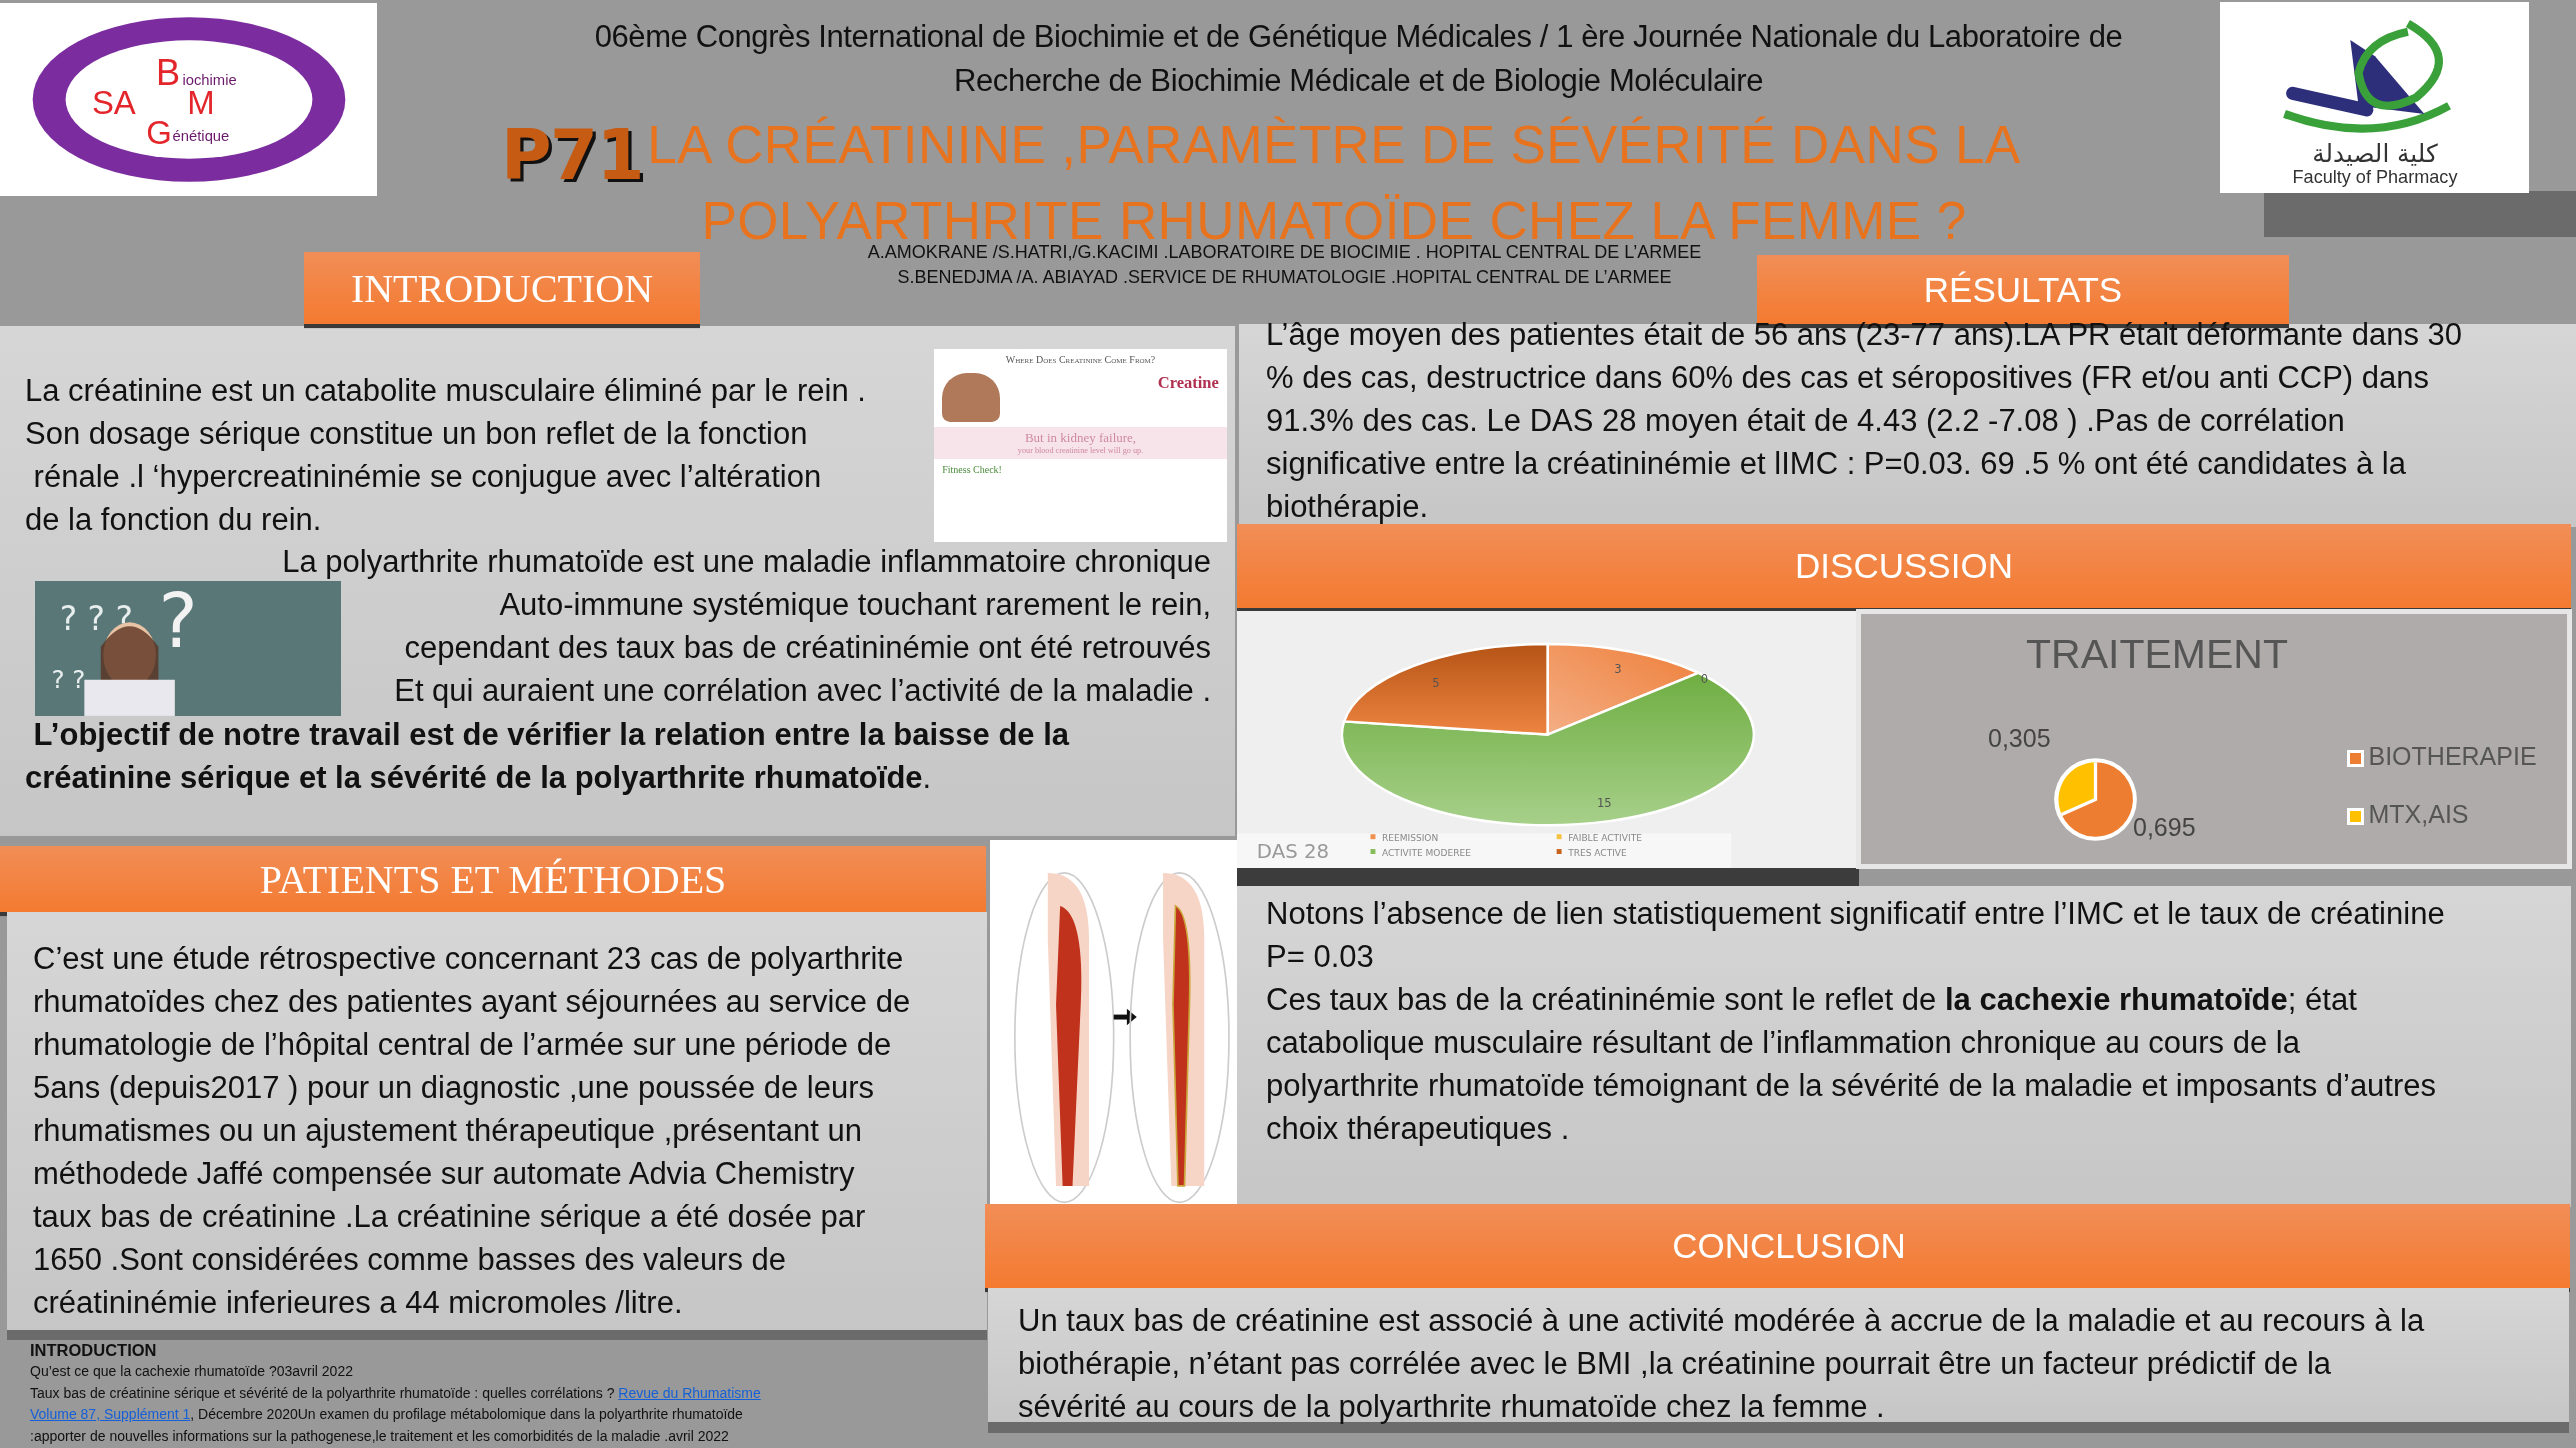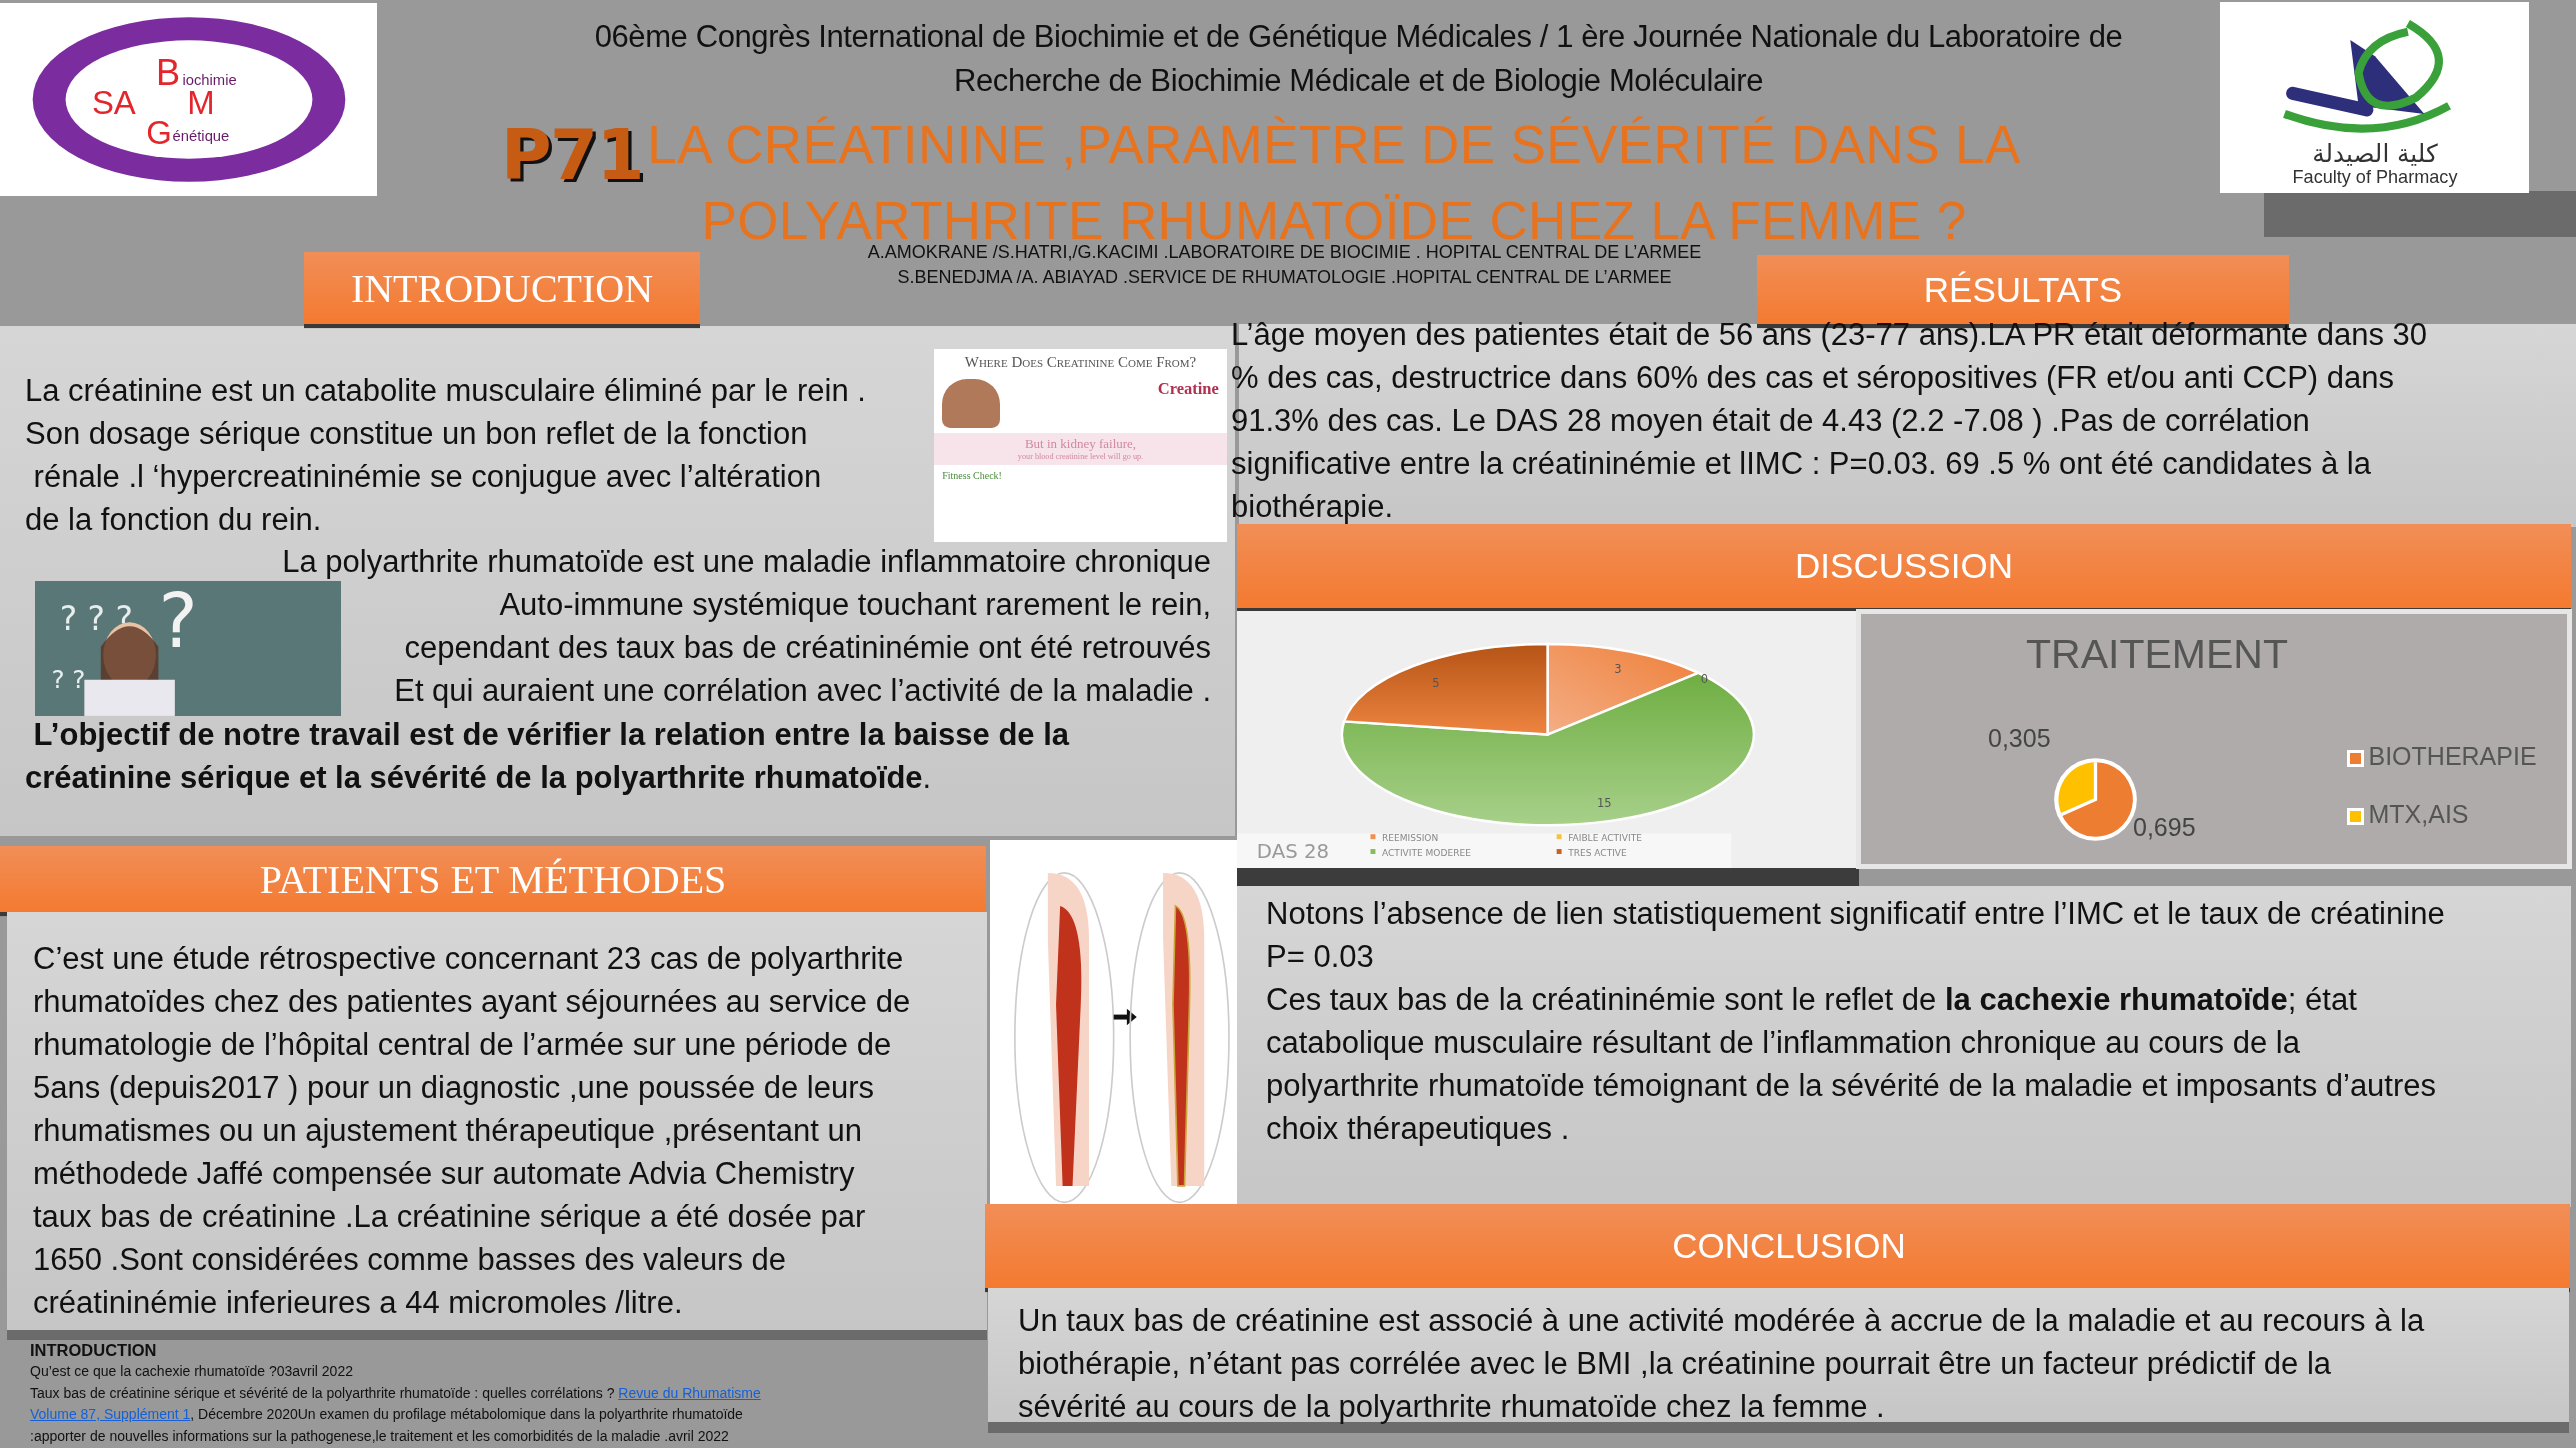--- a/index.html
+++ b/index.html
@@ -30,21 +30,21 @@
   .intro-panel { left: 0; top: 326px; width: 1235px; height: 510px; }
   .res-panel { left: 1239px; top: 324px; width: 1337px; height: 203px; }
   .pm-panel { left: 6.6px; top: 912px; width: 980px; height: 428px; border-bottom: 10px solid #6b6b6b; }
   .disc-panel { left: 1237px; top: 886px; width: 1334px; height: 321px; }
   .conc-panel { left: 988px; top: 1288px; width: 1581px; height: 145px; border-bottom: 11.5px solid #6b6b6b; }
 
   .text { font-size: 31px; line-height: 43px; color: #111; }
   .intro-p1 { left: 25px; top: 369px; width: 922px; }
   .intro-p2 { left: 198px; top: 540px; width: 1013px; text-align: right; }
   .intro-obj { left: 25px; top: 713px; width: 1153px; font-weight: bold; }
-  .res-text { left: 1231px; top: 313px; width: 1293px; }
+  .res-text { left: 1266px; top: 313px; width: 1293px; }
   .pm-text { left: 33px; top: 937px; width: 947px; }
   .disc-text { left: 1266px; top: 892px; width: 1293px; }
   .conc-text { left: 1018px; top: 1299px; width: 1531px; }
 
   
   .img-creatine { left: 934px; top: 349px; width: 293px; height: 193px; background: #fff; padding: 5px 8.2px; font-family: "Liberation Serif", serif; }
   .img-woman { left: 35px; top: 581px; width: 306px; height: 135px; background: #597777; }
   .img-muscle { left: 990px; top: 840px; width: 249px; height: 364px; background: #fff; }
 
   
@@ -104,21 +104,21 @@
 <div class="abs sec-head serif intro-head">INTRODUCTION</div>
 
 <div class="abs text intro-p1">
   <div>La créatinine est un catabolite musculaire éliminé par le rein .</div>
   <div>Son dosage sérique constitue un bon reflet de la fonction</div>
   <div style="white-space:pre"> rénale .l ‘hypercreatininémie se conjugue avec l’altération</div>
   <div>de la fonction du rein.</div>
 </div>
 
 <div class="abs img-creatine">
-  <div style="text-align:center;font-size:15px;color:#555;font-variant:small-caps;">Where Does Creatinine Come From?</div>
+  <div style="text-align:center;font-size:10px;color:#555;font-variant:small-caps;">Where Does Creatinine Come From?</div>
   <div style="display:flex;justify-content:space-between;margin-top:8.2px;">
     <div style="width:58px;height:49px;background:#b07a5a;border-radius:25px 25px 8.2px 8.2px;"></div>
     <div style="color:#b03050;font-size:16.5px;font-weight:bold;">Creatine</div>
   </div>
   <div style="background:#f7e3ea;margin:5px -8.2px 0;padding:3.3px;text-align:center;">
     <div style="color:#d08aa0;font-size:13px;">But in kidney failure,</div>
     <div style="color:#d08aa0;font-size:8.2px;">your blood creatinine level will go up.</div>
   </div>
   <div style="font-size:10px;color:#4a8a3a;margin-top:5px;">Fitness Check!</div>
 </div>

